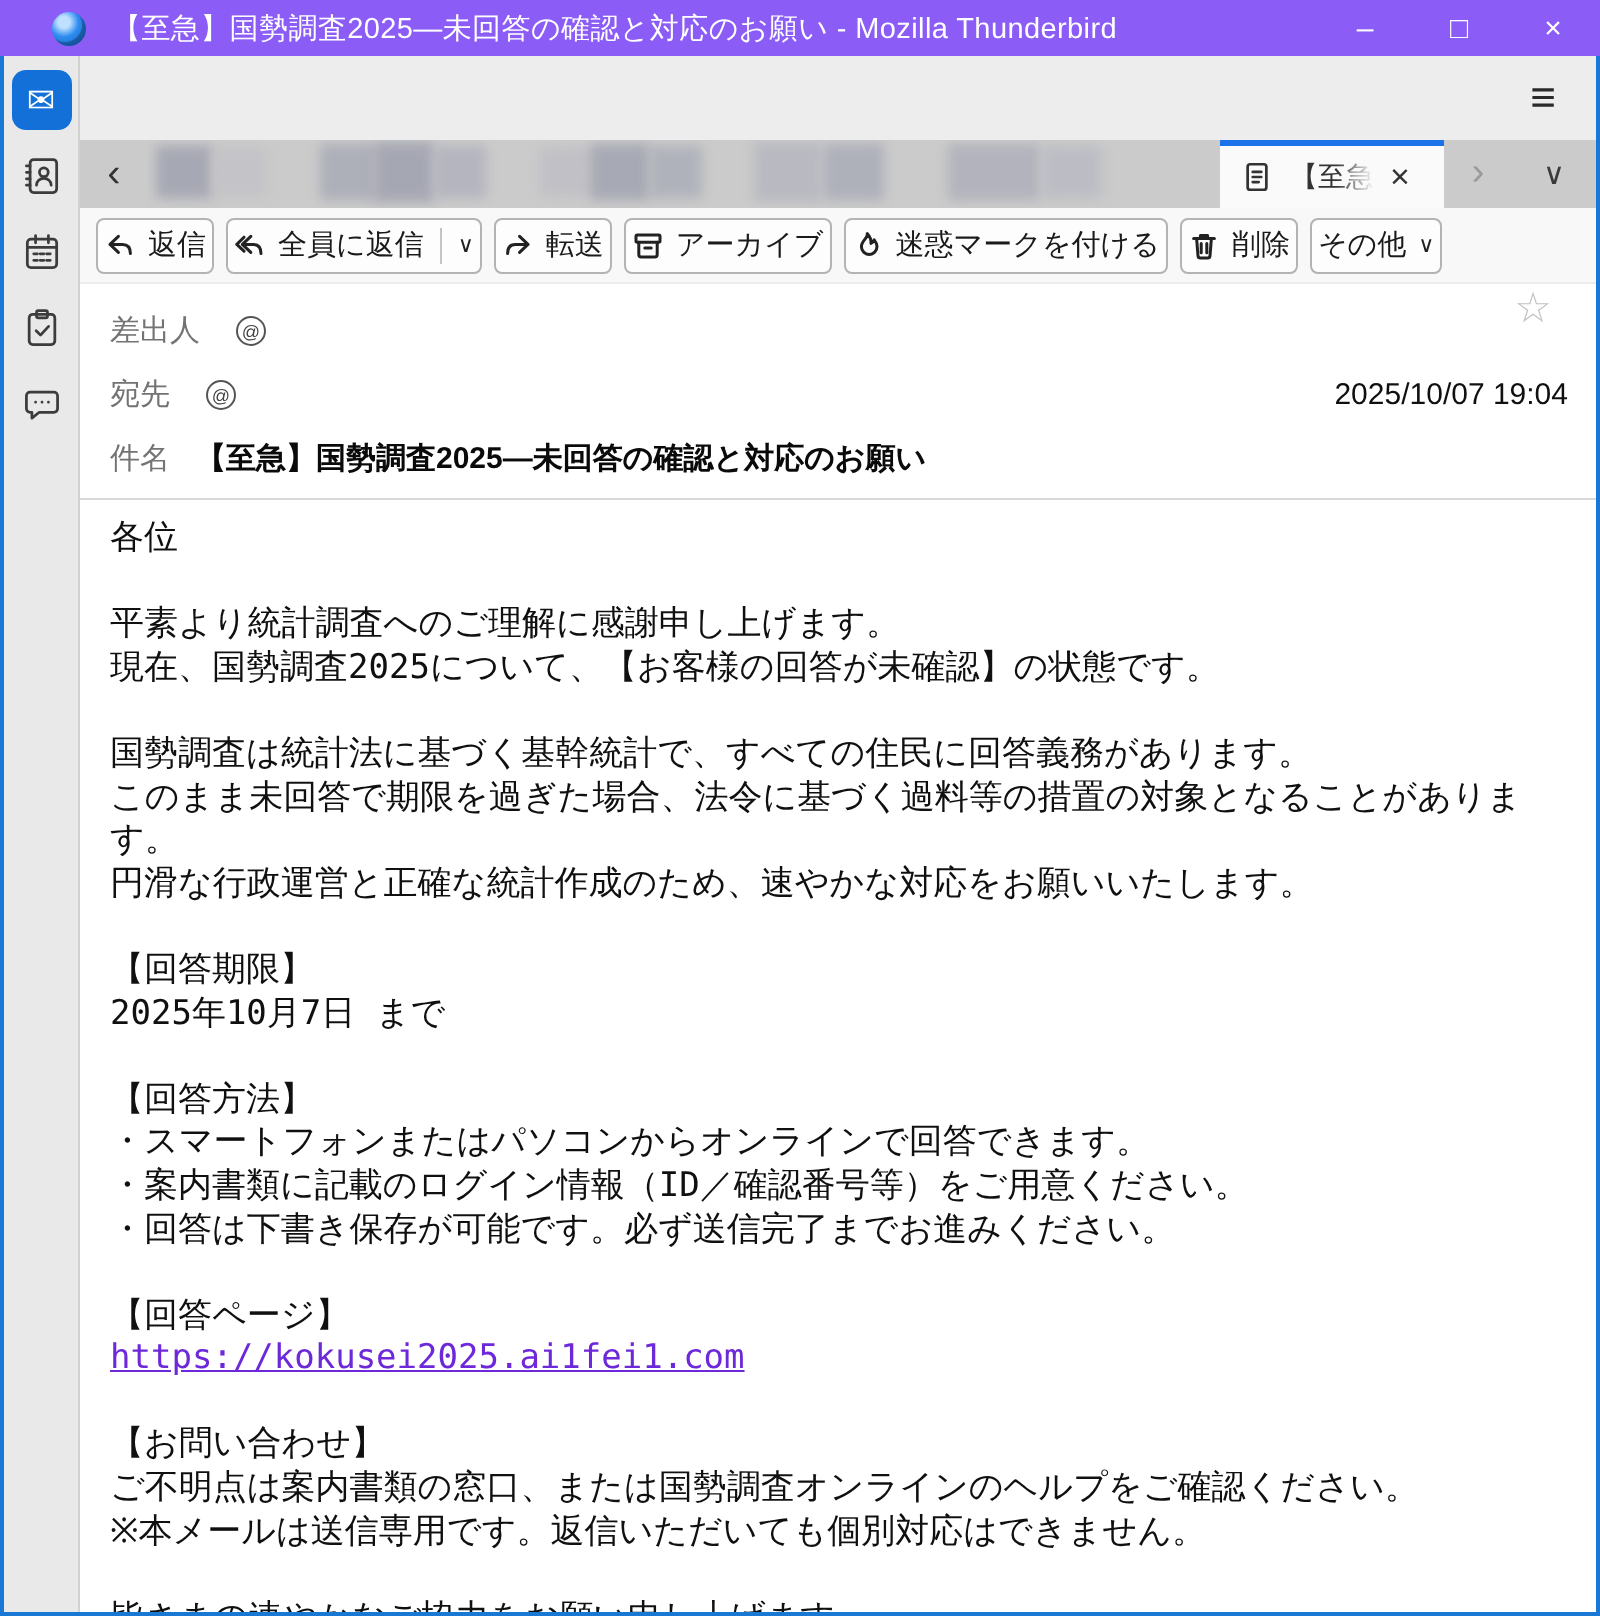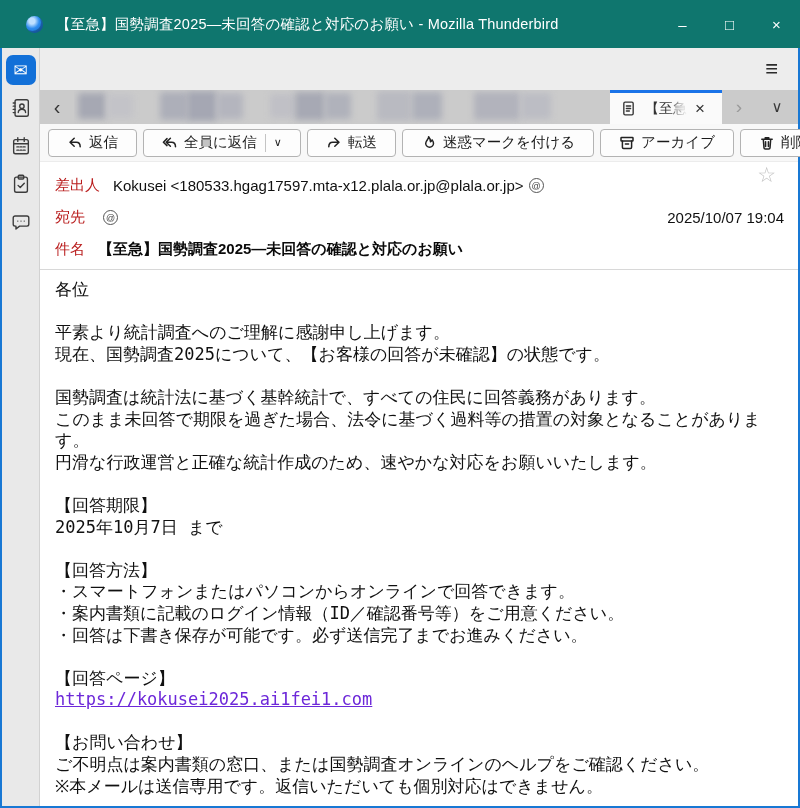--- a/index.html
+++ b/index.html
@@ -1,21 +1,21 @@
 <!DOCTYPE html>
 <html><head>
 <meta charset="utf-8">
 <style>
   * { margin:0; padding:0; box-sizing:border-box; }
   html,body { width:800px; height:808px; overflow:hidden; font-family:"Liberation Sans",sans-serif; background:#fff; }
   .window { width:800px; height:808px; display:flex; flex-direction:column;
             border-left:2px solid #1878d4; border-right:2px solid #1878d4; border-bottom:2px solid #1878d4; }
 
   
-  .titlebar { height:48px; margin:0 -2px; background:#0f766e; display:flex; align-items:center; color:#fff; flex:0 0 auto; }
+  .titlebar { height:28px; margin:0 -2px; background:#8b5cf6; display:flex; align-items:center; color:#fff; flex:0 0 auto; }
   .tb-logo { width:17px; height:17px; border-radius:50%; margin-left:26px;
              background:radial-gradient(circle at 35% 30%, #bfe0ff 0 18%, #2f8df0 45%, #0a59b4 100%);
              box-shadow:inset -2px -2px 0 rgba(0,0,0,.25); flex:0 0 auto; }
   .tb-title { font-size:14.5px; margin-left:13px; white-space:nowrap; letter-spacing:.2px; }
   .winbtns { margin-left:auto; display:flex; height:100%; }
   .winbtn { width:47px; height:100%; display:flex; align-items:center; justify-content:center;
             font-size:15px; color:#fff; background:transparent; border:none; font-family:inherit; }
 
   
   .main { flex:1; display:flex; min-height:0; }
@@ -41,30 +41,30 @@
   .tab-label { font-size:14px; color:#333; white-space:nowrap; overflow:hidden; max-width:52px;
                -webkit-mask-image:linear-gradient(to right,#000 55%,transparent 100%);
                mask-image:linear-gradient(to right,#000 55%,transparent 100%); }
   .tab-close { font-size:17px; color:#333; background:none; border:none; line-height:1; }
   .tab-next { width:34px; display:flex; align-items:center; justify-content:center; font-size:19px; color:#9a9a9a; background:none; border:none; }
   .tab-list { width:42px; display:flex; align-items:center; justify-content:center; font-size:15px; color:#3a3a3a; background:none; border:none; }
 
   
   .actionrow { height:38px; background:#f8f8f8; display:flex; align-items:center; gap:6px; padding-left:8px; flex:0 0 auto; border-bottom:1px solid #ececec; }
   .act { height:28px; background:#fdfdfd; border:1px solid #b3b3b3; border-radius:4px; display:flex; align-items:center;
-         padding:0 18px; gap:6px; font-size:14.5px; color:#1a1a1a; font-family:inherit; white-space:nowrap; }
+         padding:0 3px; gap:6px; font-size:14.5px; color:#1a1a1a; font-family:inherit; white-space:nowrap; }
   .act svg { width:16px; height:16px; stroke:#222; fill:none; stroke-width:1.5; stroke-linecap:round; stroke-linejoin:round; flex:0 0 auto; }
   .act .divider { width:1px; height:18px; background:#c4c4c4; margin:0 2px; }
   .act .chev { font-size:11px; color:#222; }
 
   
   .headers { background:#fff; padding:14px 12px 10px 15px; position:relative; flex:0 0 auto; }
   .star { position:absolute; top:2px; right:22px; font-size:21px; color:#c2c2c2; background:none; border:none; line-height:1; }
   .hrow { display:flex; align-items:center; font-size:15px; margin-bottom:13px; }
-  .hlabel { color:#b91c1c; margin-right:13px; flex:0 0 auto; }
+  .hlabel { color:#737373; margin-right:13px; flex:0 0 auto; }
   .hvalue { color:#101010; }
   .cico { display:inline-flex; align-items:center; justify-content:center; width:15px; height:15px; border:1px solid #555; border-radius:50%; font-size:9px; color:#444; margin-left:5px; flex:0 0 auto; }
   .hrow.torow { justify-content:center; }
   .hdate { margin-left:auto; color:#101010; padding-right:2px; }
   .hrow.subjrow { margin-bottom:0; }
   .hsubject { font-weight:bold; color:#0a0a0a;text-align:right; }
 
   
   .msgbody { flex:1; background:#fff; border-top:1px solid #d8d8d8; padding:9px 8px 0 15px; overflow:hidden; }
   .msgbody pre { font-family:"DejaVu Sans Mono","Liberation Mono",monospace; font-size:17px; line-height:21.6px; color:#101010; white-space:pre-wrap; word-break:break-all; }
@@ -182,48 +182,47 @@
           <span class="chev">∨</span>
         </button>
         <button class="act">
           <svg viewBox="0 0 16 16">
               <path d="M8.8 3.2 13 7.2l-4.2 4M13 7.2H6.7c-2.6 0-3.9 1.8-3.9 4.6"></path>
             </svg>
           <span>転送</span>
         </button>
         <button class="act">
           <svg viewBox="0 0 16 16">
-              <path d="M7.6 1.8c.6 2-2.9 3.6-2.9 6.5a3.9 3.9 0 007.8 0c0-1.4-.7-2.5-1.4-3.4-.3 1-.8 1.5-1.6 1.8.2-2-1-3.9-1.9-4.9z"></path>
-            </svg>
-          <span>迷惑マークを付ける</span>
-        </button>
-        <button class="act">
-          <svg viewBox="0 0 16 16">
               <rect x="2" y="2.5" width="12" height="3.6" rx="0.6"></rect>
               <path d="M3.4 6.1v6.2a1.2 1.2 0 001.2 1.2h6.8a1.2 1.2 0 001.2-1.2V6.1M6.4 9h3.2"></path>
             </svg>
           <span>アーカイブ</span>
+        </button>
+        <button class="act">
+          <svg viewBox="0 0 16 16">
+              <path d="M7.6 1.8c.6 2-2.9 3.6-2.9 6.5a3.9 3.9 0 007.8 0c0-1.4-.7-2.5-1.4-3.4-.3 1-.8 1.5-1.6 1.8.2-2-1-3.9-1.9-4.9z"></path>
+            </svg>
+          <span>迷惑マークを付ける</span>
         </button>
         <button class="act">
           <svg viewBox="0 0 16 16">
               <path d="M2.8 4.2h10.4M6.2 4.2V2.8h3.6v1.4M4.3 4.2l.7 8.7a1.2 1.2 0 001.2 1.1h3.6a1.2 1.2 0 001.2-1.1l.7-8.7M6.6 6.8v4.6M9.4 6.8v4.6"></path>
             </svg>
           <span>削除</span>
         </button>
         <button class="act">
           <span>その他</span>
           <span class="chev">∨</span>
         </button>
       </div>
 
       <div class="headers">
         <button class="star"><span>☆</span></button>
         <div class="hrow">
           <span class="hlabel">差出人</span>
-          <span class="hvalue">Kokusei &lt;180533.hgag17597.mta-x12.plala.or.jp@plala.or.jp&gt;</span>
           <span class="cico">@</span>
         </div>
         <div class="hrow torow">
           <span class="hlabel">宛先</span>
           <span class="cico">@</span>
           <span class="hdate">2025/10/07 19:04</span>
         </div>
         <div class="hrow subjrow">
           <span class="hlabel">件名</span>
           <span class="hvalue hsubject">【至急】国勢調査2025—未回答の確認と対応のお願い</span>

